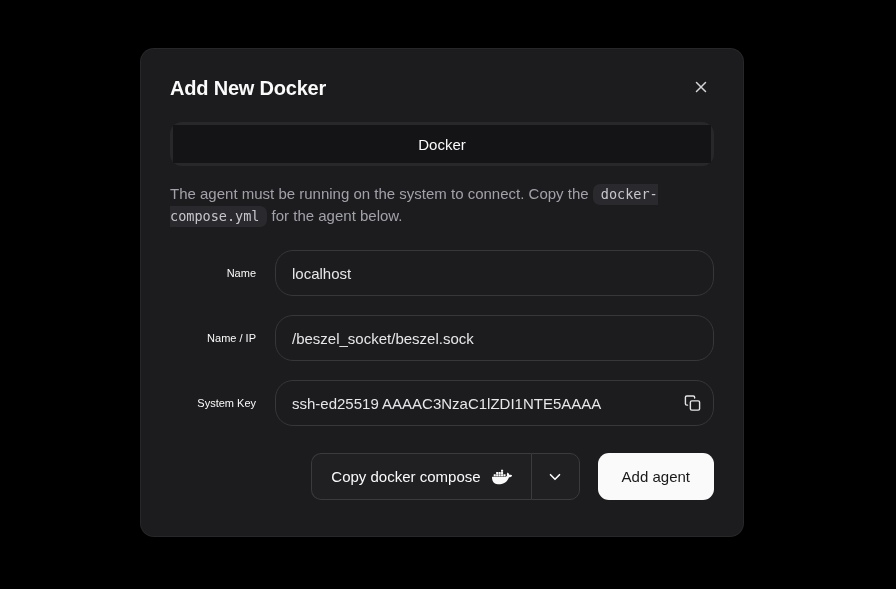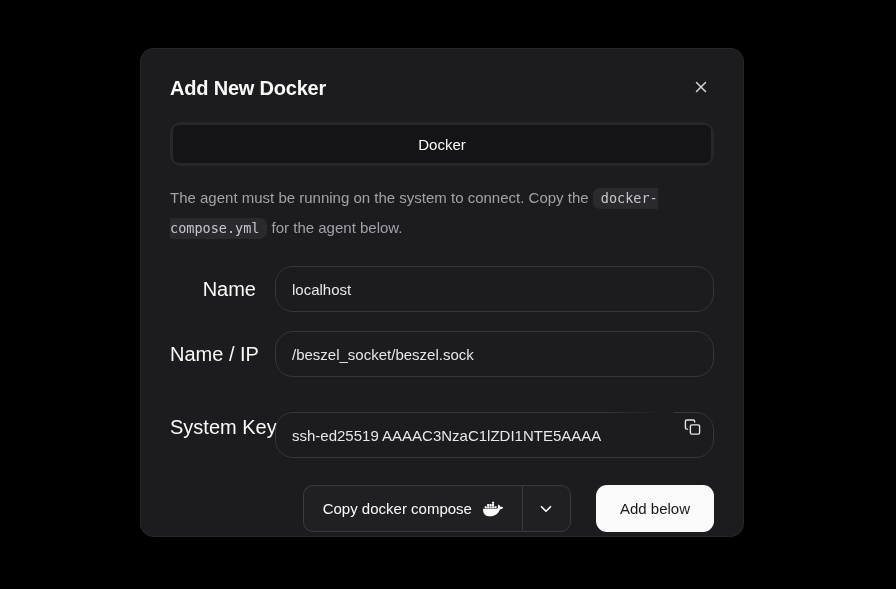--- a/index.html
+++ b/index.html
@@ -56,36 +56,36 @@
     padding: 3px;
     display: flex;
   }
   .tab {
     flex: 1;
     display: flex;
     align-items: center;
     justify-content: center;
     font-size: 15px;
     color: #a1a1aa;
-    border-radius: 6px;
+    border-radius: 1px;
     border: none;
     background: transparent;
     cursor: pointer;
     font-family: inherit;
     text-align: center;
   }
   .tab.active {
     background: #141416;
     color: #fafafa;
     font-weight: 500;
   }
   .description {
     margin-top: 17px;
     font-size: 15px;
-    line-height: 29px;
+    line-height: 21px;
     color: #a1a1aa;
   }
   .inline-code {
     font-family: "DejaVu Sans Mono", monospace;
     font-size: 13.5px;
     background: #2a2a2e;
     color: #c6c6cc;
     border-radius: 7px;
     padding: 2px 8px 3px 8px;
   }
@@ -96,39 +96,39 @@
     gap: 19px;
   }
   .form-row {
     display: grid;
     grid-template-columns: 86px 1fr;
     column-gap: 19px;
     align-items: center;
   }
   .field-label {
     text-align: right;
-    font-size: 20px;
+    font-size: 11px;
     font-weight: 500;
     color: #fafafa;
     white-space: nowrap;
   }
   .input-wrap { position: relative; }
   .text-input {
     width: 100%;
     height: 46px;
     background: transparent;
     border: 1px solid #36363b;
     border-radius: 18px;
     color: #e7e7ea;
     font-size: 15px;
     font-family: inherit;
     padding: 0 16px;
     outline: none;
   }
-  .text-input.with-icon { padding-right: 20px; margin-top: 16px; }
+  .text-input.with-icon { padding-right: 20px; }
   .fade-overlay {
     position: absolute;
     top: 2px;
     bottom: 2px;
     right: 40px;
     width: 72px;
     background: linear-gradient(to right, rgba(28,28,30,0), #1c1c1e 88%);
     pointer-events: none;
   }
   .copy-btn {
@@ -141,21 +141,21 @@
     color: #e4e4e7;
     cursor: pointer;
     line-height: 0;
     padding: 4px;
   }
   .actions {
     margin-top: 27px;
     display: flex;
     justify-content: flex-end;
     align-items: center;
-    gap: 25px;
+    gap: 18px;
   }
   .split-btn { display: flex; height: 47px; }
   .split-main {
     display: flex;
     align-items: center;
     gap: 11px;
     background: #202023;
     border: 1px solid #3a3a3f;
     border-right: none;
     border-radius: 10px 0 0 10px;
@@ -259,17 +259,17 @@
           </span>
         </button>
         <button class="split-chevron">
           <span class="icon">
             <svg width="18" height="18" viewBox="0 0 24 24" fill="none" stroke="currentColor" stroke-width="2.2" stroke-linecap="round" stroke-linejoin="round">
                 <path d="m6 9 6 6 6-6"></path>
               </svg>
           </span>
         </button>
       </div>
-      <button class="primary-btn">Add below</button>
+      <button class="primary-btn">Add agent</button>
     </div>
 
   </div>
 </div>
 
 </body></html>

